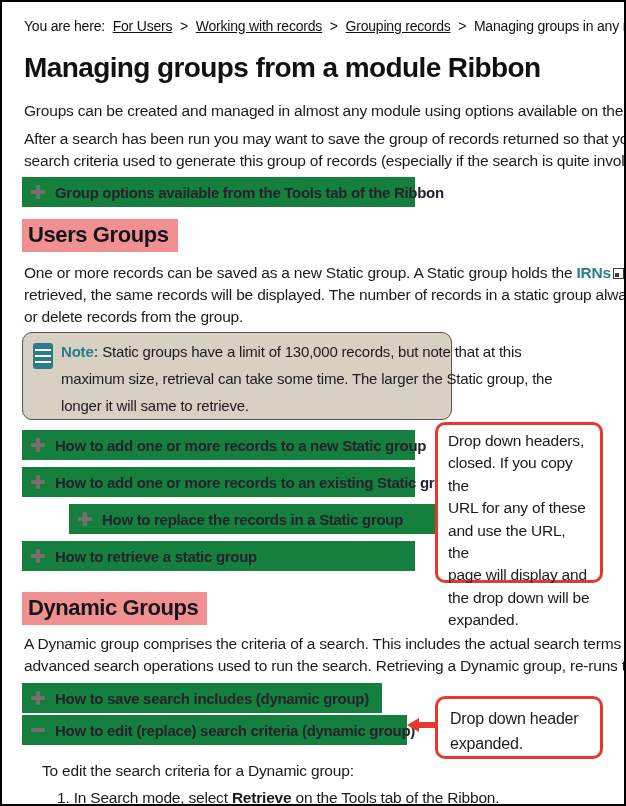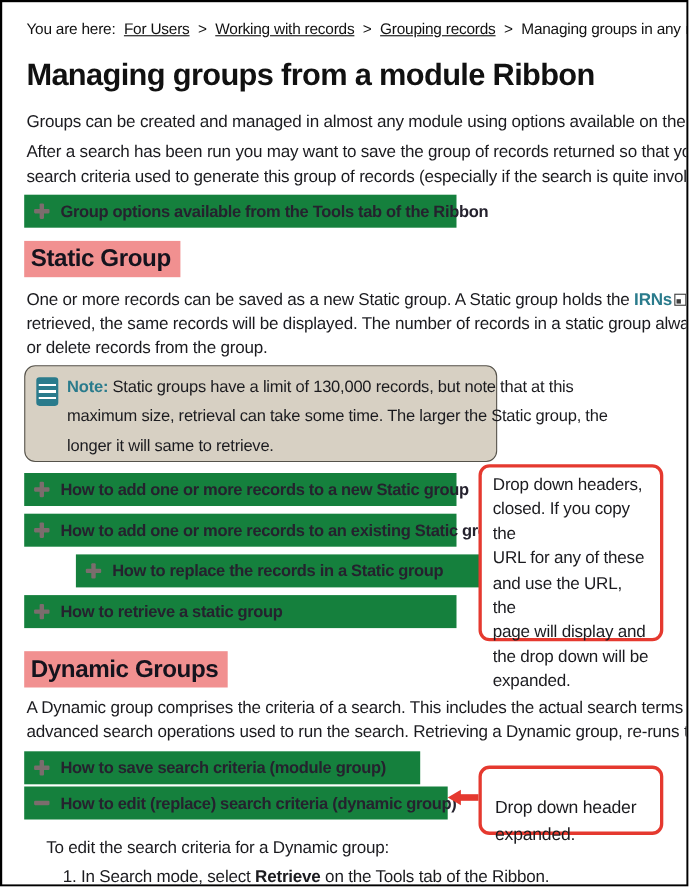--- a/index.html
+++ b/index.html
@@ -55,21 +55,21 @@
   .note-text { position:absolute; left:38px; top:5px; font-size:15px; line-height:27px; color:#1b1b1f; }
   .note-text .line { white-space:nowrap; }
   .note-label { color:#2A7B8C; font-weight:bold; }
 
   
   .callout {
     background:#fff; border:3px solid #E5392F; border-radius:10px;
     font-size:15.5px; line-height:22.4px; color:#1b1b1f;
   }
   .callout-closed { left:433px; top:420px; width:168px; height:161px; padding:5px 10px; }
-  .callout-expanded { left:433px; top:694px; width:168px; height:63px; padding:23px 12px; font-size:16px; line-height:25px; }
+  .callout-expanded { left:433px; top:694px; width:168px; height:63px; padding:7px 12px; font-size:16px; line-height:25px; }
 
   
   .arrow { left:405px; top:716px; width:28px; height:14px; }
   .arrow-tail { position:absolute; right:0; top:4px; width:17px; height:6px; background:#E5392F; }
   .arrow-head { position:absolute; left:0; top:0; width:0; height:0;
     border-top:7px solid transparent; border-bottom:7px solid transparent; border-right:12px solid #E5392F; }
 
   .step-text { font-size:15.5px; color:#1b1b1f; white-space:nowrap; }
 </style>
 </head>
@@ -92,21 +92,21 @@
 
   <div class="abs body-line" style="left:22px; top:99px;">Groups can be created and managed in almost any module using options available on the Tools tab of the Ribbon.</div>
   <div class="abs body-line" style="left:22px; top:127px;">After a search has been run you may want to save the group of records returned so that you can access the</div>
   <div class="abs body-line" style="left:22px; top:149px;">search criteria used to generate this group of records (especially if the search is quite involved).</div>
 
   <div class="abs bar" style="left:20px; top:175px; width:393px;">
     <span class="icon-plus"></span>
     <span class="bar-label">Group options available from the Tools tab of the Ribbon</span>
   </div>
 
-  <h2 class="abs section-heading" style="left:20px; top:217px;">Static Group</h2>
+  <h2 class="abs section-heading" style="left:20px; top:217px;">Users Groups</h2>
 
   <div class="abs body-line" style="left:22px; top:261px;">
     <span>One or more records can be saved as a new Static group. A Static group holds the </span><span class="teal-link">IRNs</span><span class="popup-icon"></span><span> of the group of records: whenever the group is</span>
   </div>
   <div class="abs body-line" style="left:22px; top:283px;">retrieved, the same records will be displayed. The number of records in a static group always remains the same</div>
   <div class="abs body-line" style="left:22px; top:305px;">or delete records from the group.</div>
 
   <div class="abs note-box">
     <span class="note-icon"></span>
     <div class="note-text">
@@ -137,21 +137,21 @@
 
   <h2 class="abs section-heading" style="left:20px; top:590px;">Dynamic Groups</h2>
 
   <div class="abs body-line" style="left:22px; top:632px;">
     <span>A Dynamic group comprises the criteria of a search. This includes the actual search terms and any </span>
   </div>
   <div class="abs body-line" style="left:22px; top:654px;">advanced search operations used to run the search. Retrieving a Dynamic group, re-runs the search and</div>
 
   <div class="abs bar" style="left:20px; top:681px; width:360px;">
     <span class="icon-plus"></span>
-    <span class="bar-label">How to save search criteria (module group)</span>
+    <span class="bar-label">How to save search includes (dynamic group)</span>
   </div>
   <div class="abs bar" style="left:20px; top:713px; width:385px;">
     <span class="icon-minus"></span>
     <span class="bar-label">How to edit (replace) search criteria (dynamic group)</span>
   </div>
 
   <div class="abs arrow">
     <span class="arrow-tail"></span>
     <span class="arrow-head"></span>
   </div>

